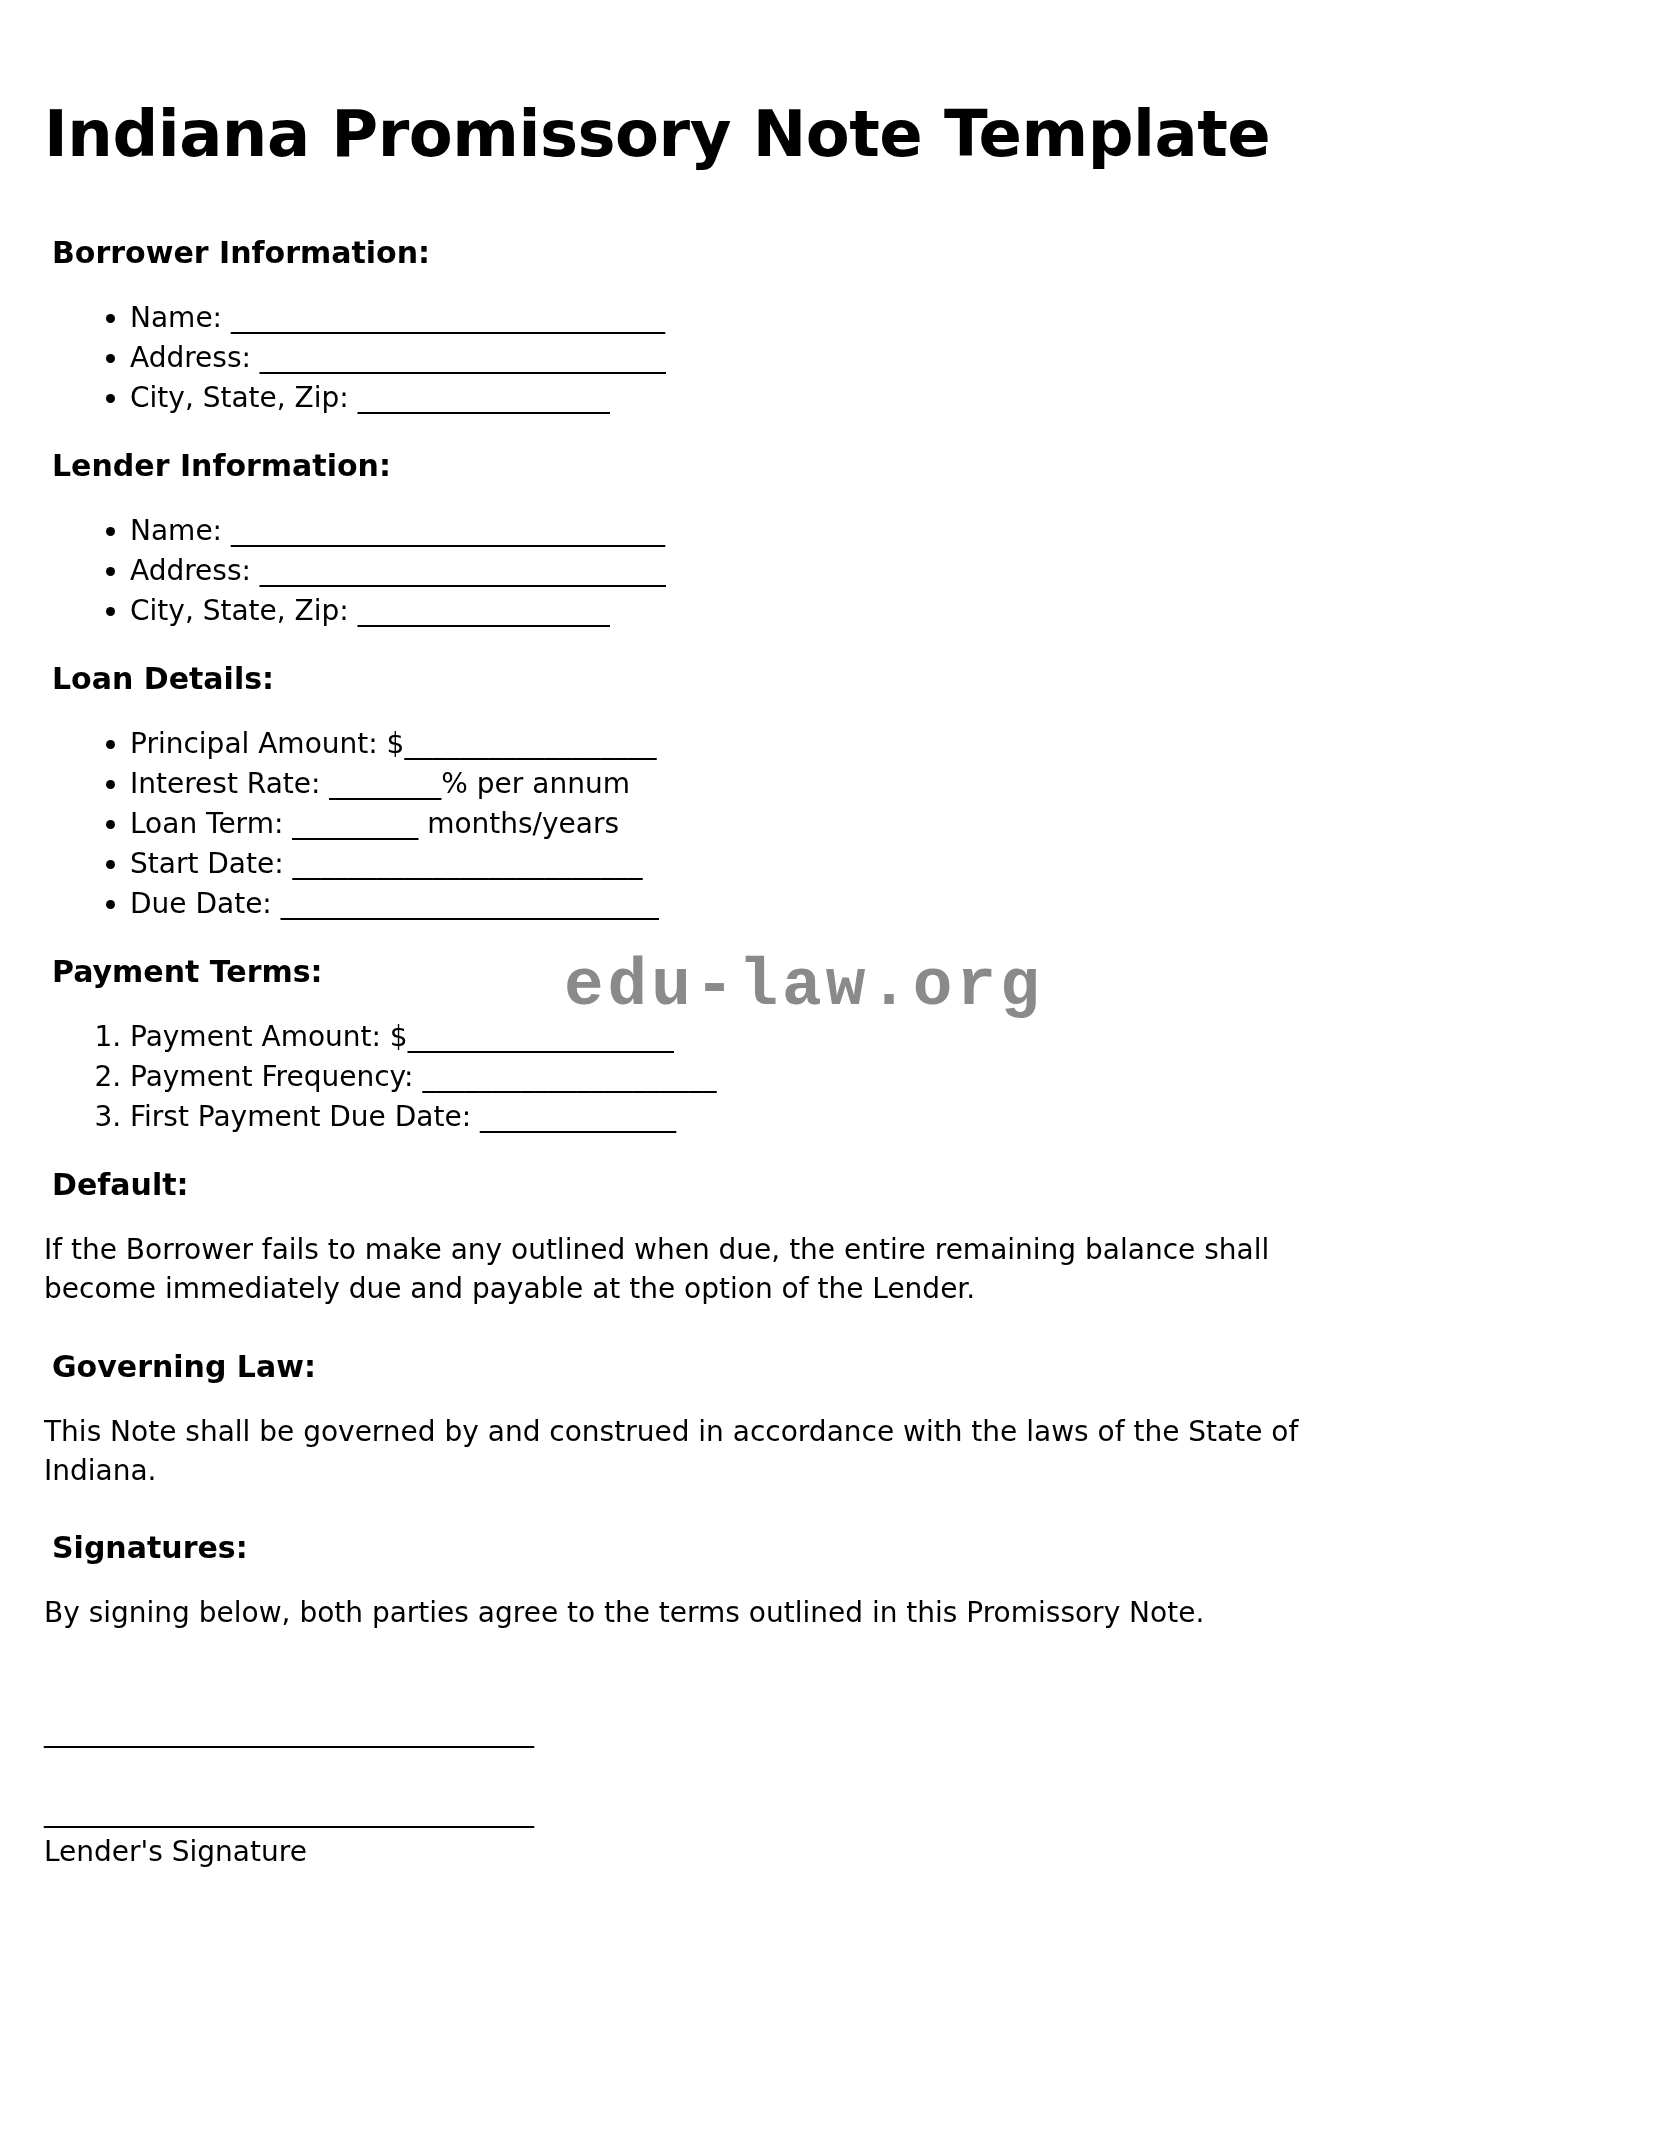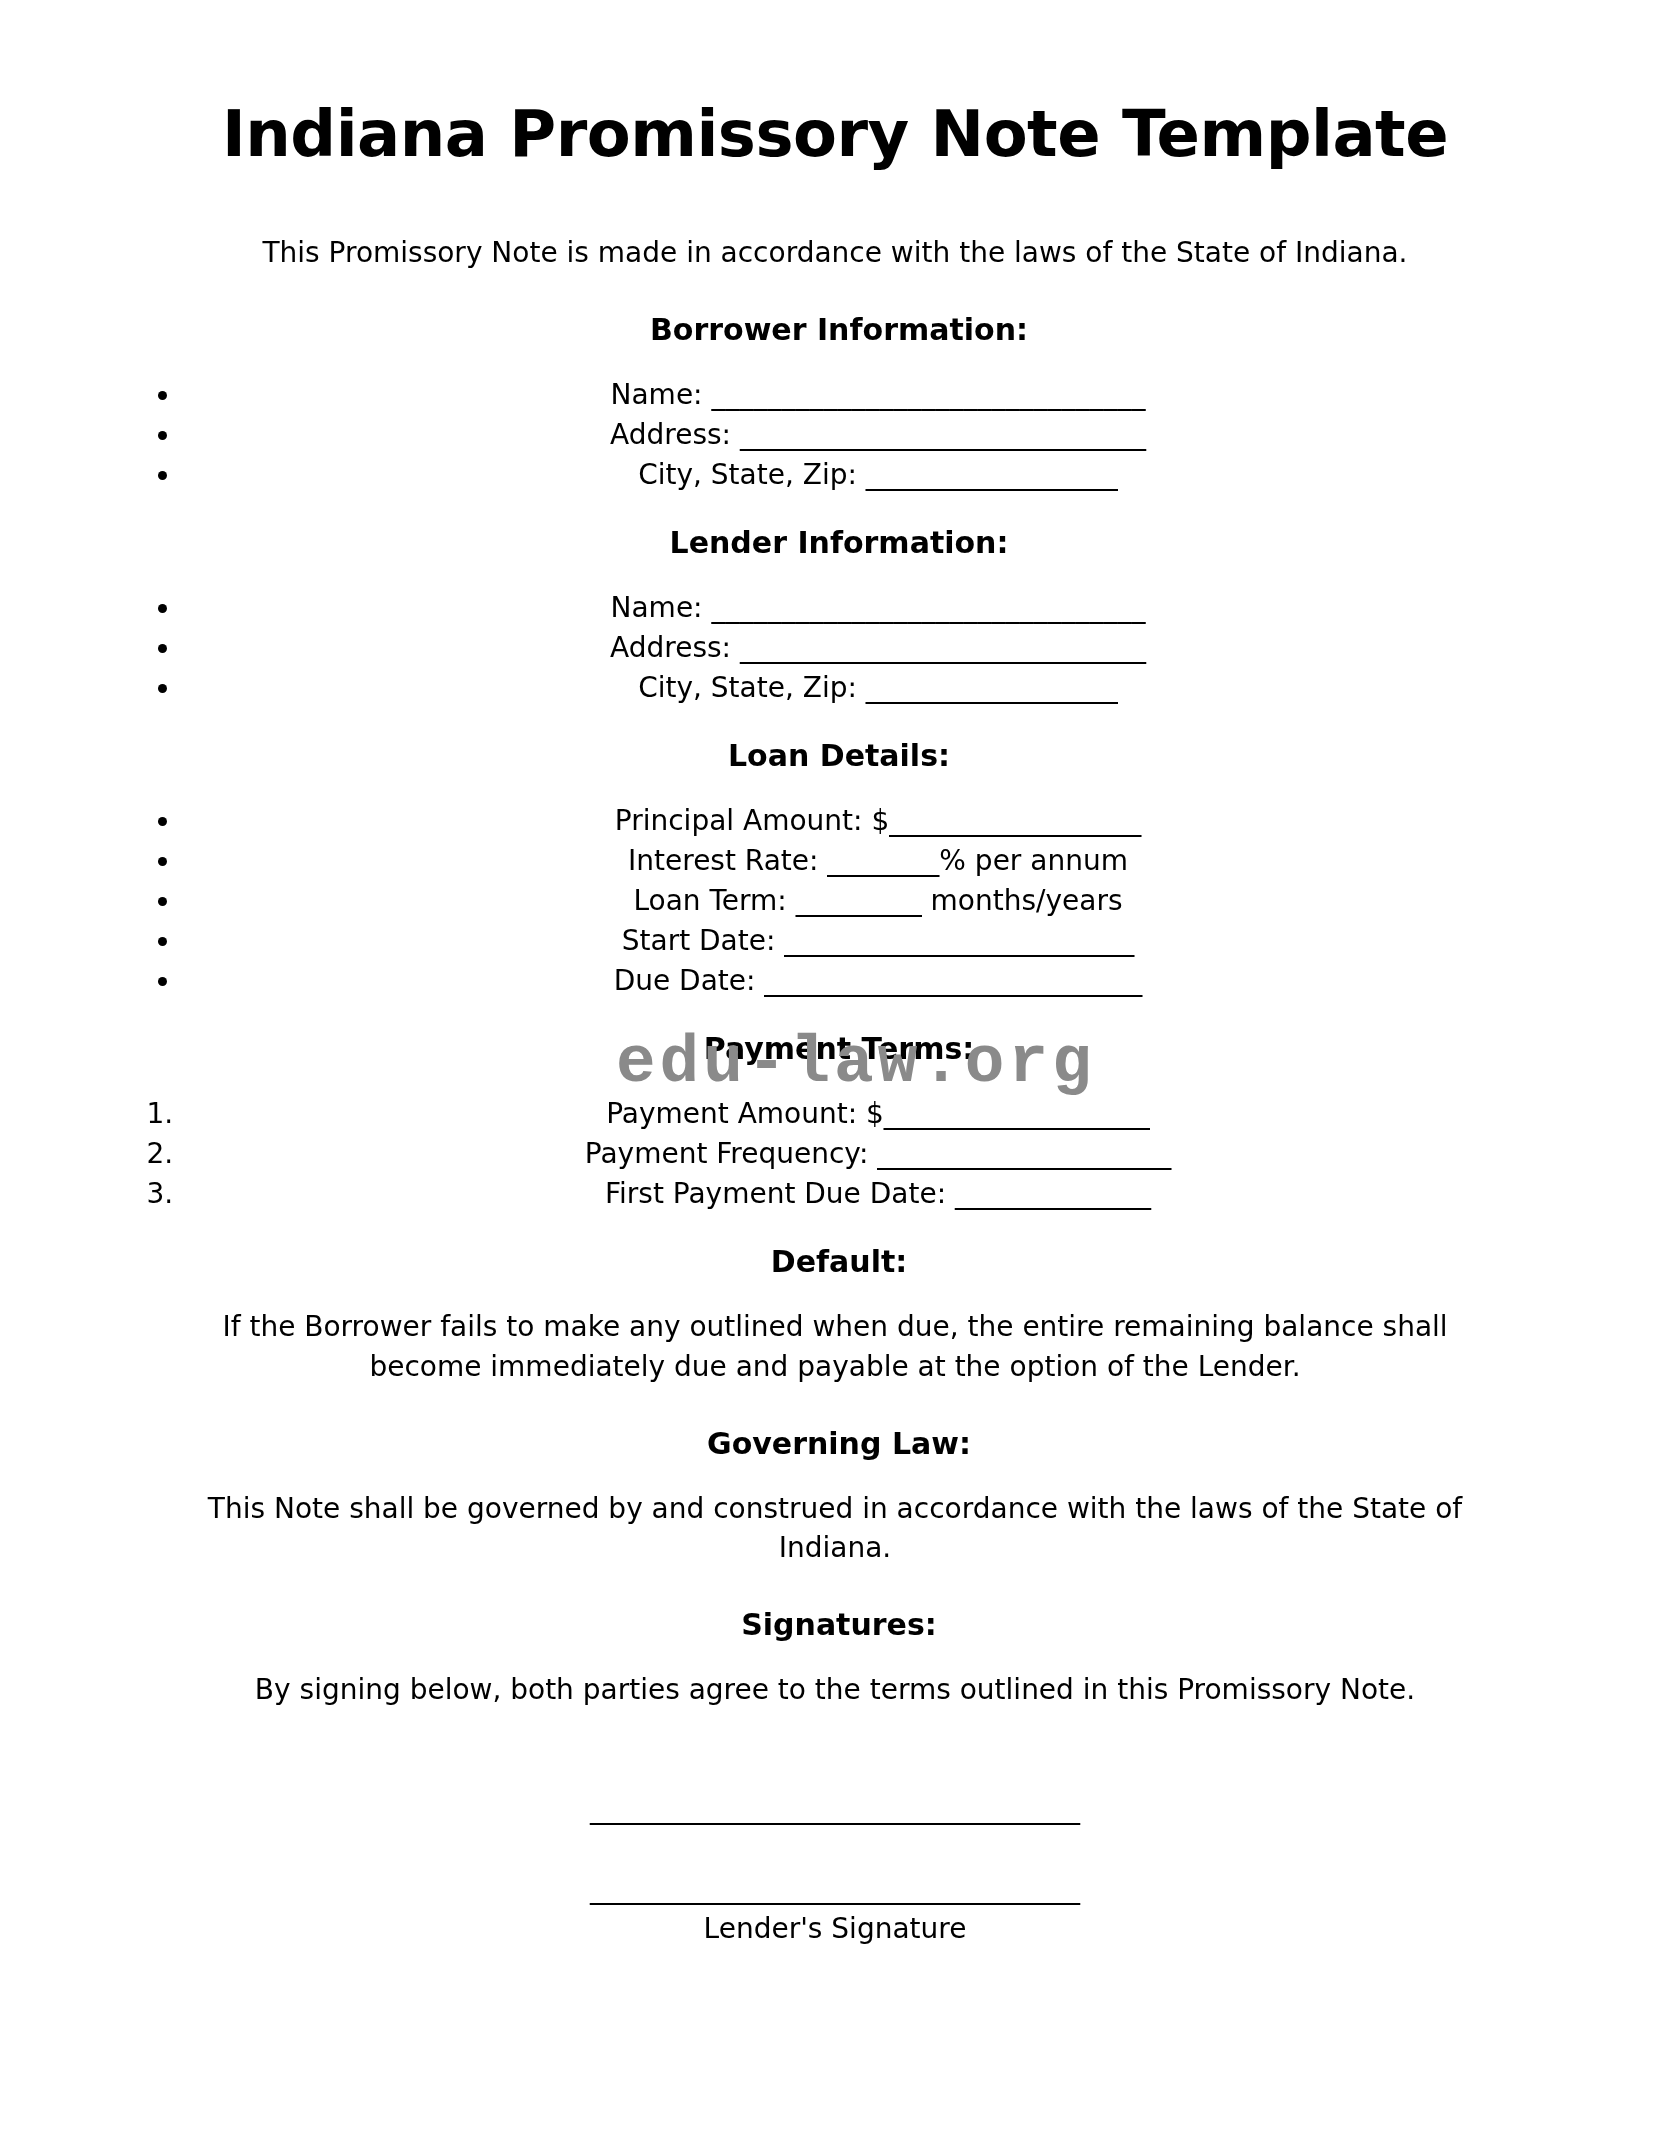--- a/index.html
+++ b/index.html
@@ -1,27 +1,26 @@
 <!DOCTYPE html>
 <html><head>
 <meta charset="utf-8">
 <style>
   html,body { margin:0; padding:0; background:#ffffff; }
   .page {
     position: relative;
     width: 1664px;
     height: 2154px;
     box-sizing: border-box;
-    padding: 90px 90px 0 96px;
+    padding: 90px 90px 0 44px;
     background: #ffffff;
     color: #000000;
     font-family: "DejaVu Sans", "Liberation Sans", sans-serif;
     font-size: 28px;
     overflow: hidden;
-    text-align: center;
   }
   h1.doc-title {
     font-size: 64px;
     font-weight: bold;
     letter-spacing: -0.5px;
     line-height: 1.2;
     margin: 6px 0 60px 0;
   }
   p.para {
     margin: 0 0 38px 0;
@@ -59,21 +58,20 @@
   .sig-line { line-height: 1.43; }
   .sig-label { line-height: 1.43; }
 </style>
 </head>
 <body>
 
 <div class="page">
 
   <h1 class="doc-title">Indiana Promissory Note Template</h1>
 
-  <p class="para">This Promissory Note is made in accordance with the laws of the State of Indiana.</p>
 
   <h2 class="sec-heading">Borrower Information:</h2>
   <ul class="blank-list">
     <li>Name: _______________________________</li>
     <li>Address: _____________________________</li>
     <li>City, State, Zip: __________________</li>
   </ul>
 
   <h2 class="sec-heading">Lender Information:</h2>
   <ul class="blank-list">

